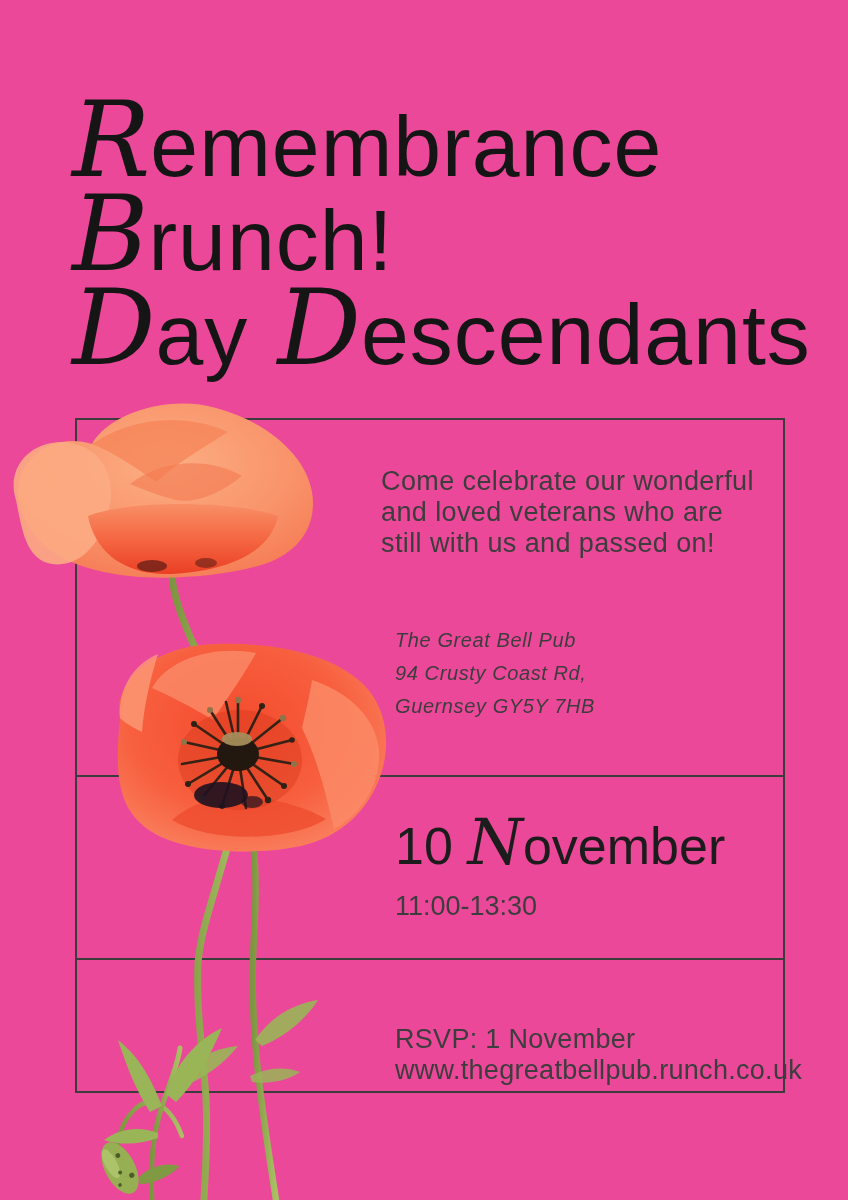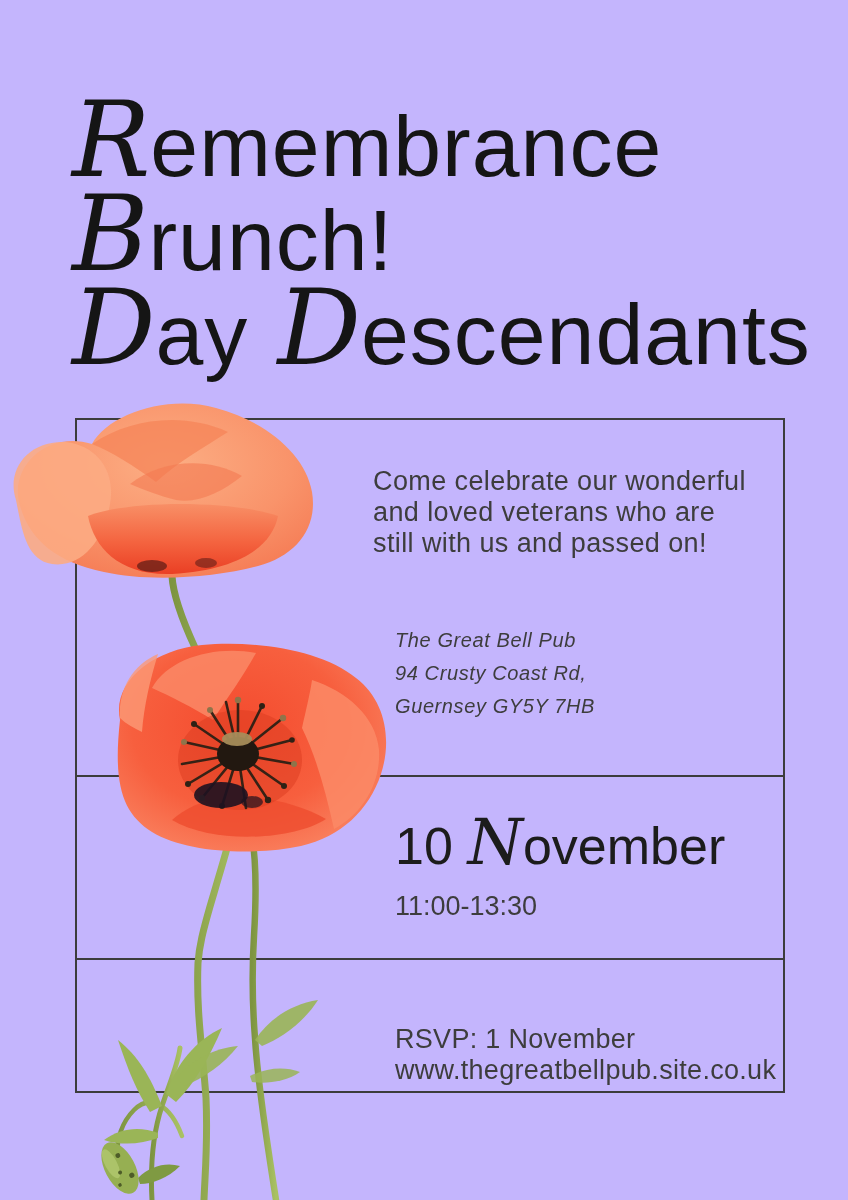--- a/index.html
+++ b/index.html
@@ -1,35 +1,35 @@
 <!DOCTYPE html>
 <html><head>
 <meta charset="utf-8">
 <style>
   html,body{margin:0;padding:0;background:#ffffff;}
   body{width:848px;height:1200px;overflow:hidden;font-family:"Liberation Sans",sans-serif;}
-  .canvas{position:relative;width:848px;height:1200px;background:#c4b5fd;}
+  .canvas{position:relative;width:848px;height:1200px;background:#ec4899;}
 
   
   .title{position:absolute;left:72px;top:96px;color:#151515;z-index:3;}
   .tl{line-height:88px;font-size:86px;letter-spacing:1px;white-space:nowrap;font-weight:400;}
   .cap{font-family:"DejaVu Serif",serif;font-style:italic;font-weight:400;font-size:1.21em;letter-spacing:0;}
   .word{display:inline-block;}
   .word + .word{margin-left:0.34em;}
 
   
   .panel{position:absolute;left:75px;top:418px;width:710px;height:675px;
          border:2px solid #3c3c3c;box-sizing:border-box;background:transparent;z-index:1;}
   .divider{position:absolute;left:0;right:0;height:2px;background:#3c3c3c;}
   .divider.d1{top:355px;}
   .divider.d2{top:538px;}
 
   
   .txt{position:absolute;color:#3d3d3d;z-index:3;}
-  .message{left:373px;top:466px;font-size:27px;line-height:31px;letter-spacing:0.4px;}
+  .message{left:381px;top:466px;font-size:27px;line-height:31px;letter-spacing:0.4px;}
   .message div{white-space:nowrap;}
   .venue{left:395px;top:624px;font-size:20px;line-height:33px;font-style:italic;letter-spacing:0.6px;}
   .venue div{white-space:nowrap;}
   .date{left:395px;top:812px;font-size:52px;line-height:60px;color:#1c1c1c;white-space:nowrap;}
   .date .day{margin-right:0.28em;}
   .date .cap{font-size:1.22em;}
   .time{left:395px;top:891px;font-size:27px;line-height:31px;}
   .rsvp{left:395px;top:1024px;font-size:27px;line-height:31px;letter-spacing:0.3px;}
   .rsvp div{white-space:nowrap;}
 
@@ -63,21 +63,21 @@
     <div>Guernsey GY5Y 7HB</div>
   </div>
 
   <div class="txt date">
     <span class="day">10</span><span class="cap">N</span><span>ovember</span>
   </div>
   <div class="txt time">11:00-13:30</div>
 
   <div class="txt rsvp">
     <div>RSVP: 1 November</div>
-    <div>www.thegreatbellpub.site.co.uk</div>
+    <div>www.thegreatbellpub.runch.co.uk</div>
   </div>
 
   <svg class="poppies" viewBox="0 0 400 812" width="400" height="812" xmlns="http://www.w3.org/2000/svg">
     <defs>
       <radialGradient id="pg1" cx="50%" cy="35%" r="78%">
         <stop offset="0%" stop-color="#fcae84"></stop>
         <stop offset="55%" stop-color="#f9936a"></stop>
         <stop offset="100%" stop-color="#f4744e"></stop>
       </radialGradient>
       <linearGradient id="pg1b" x1="0" y1="0" x2="0" y2="1">

